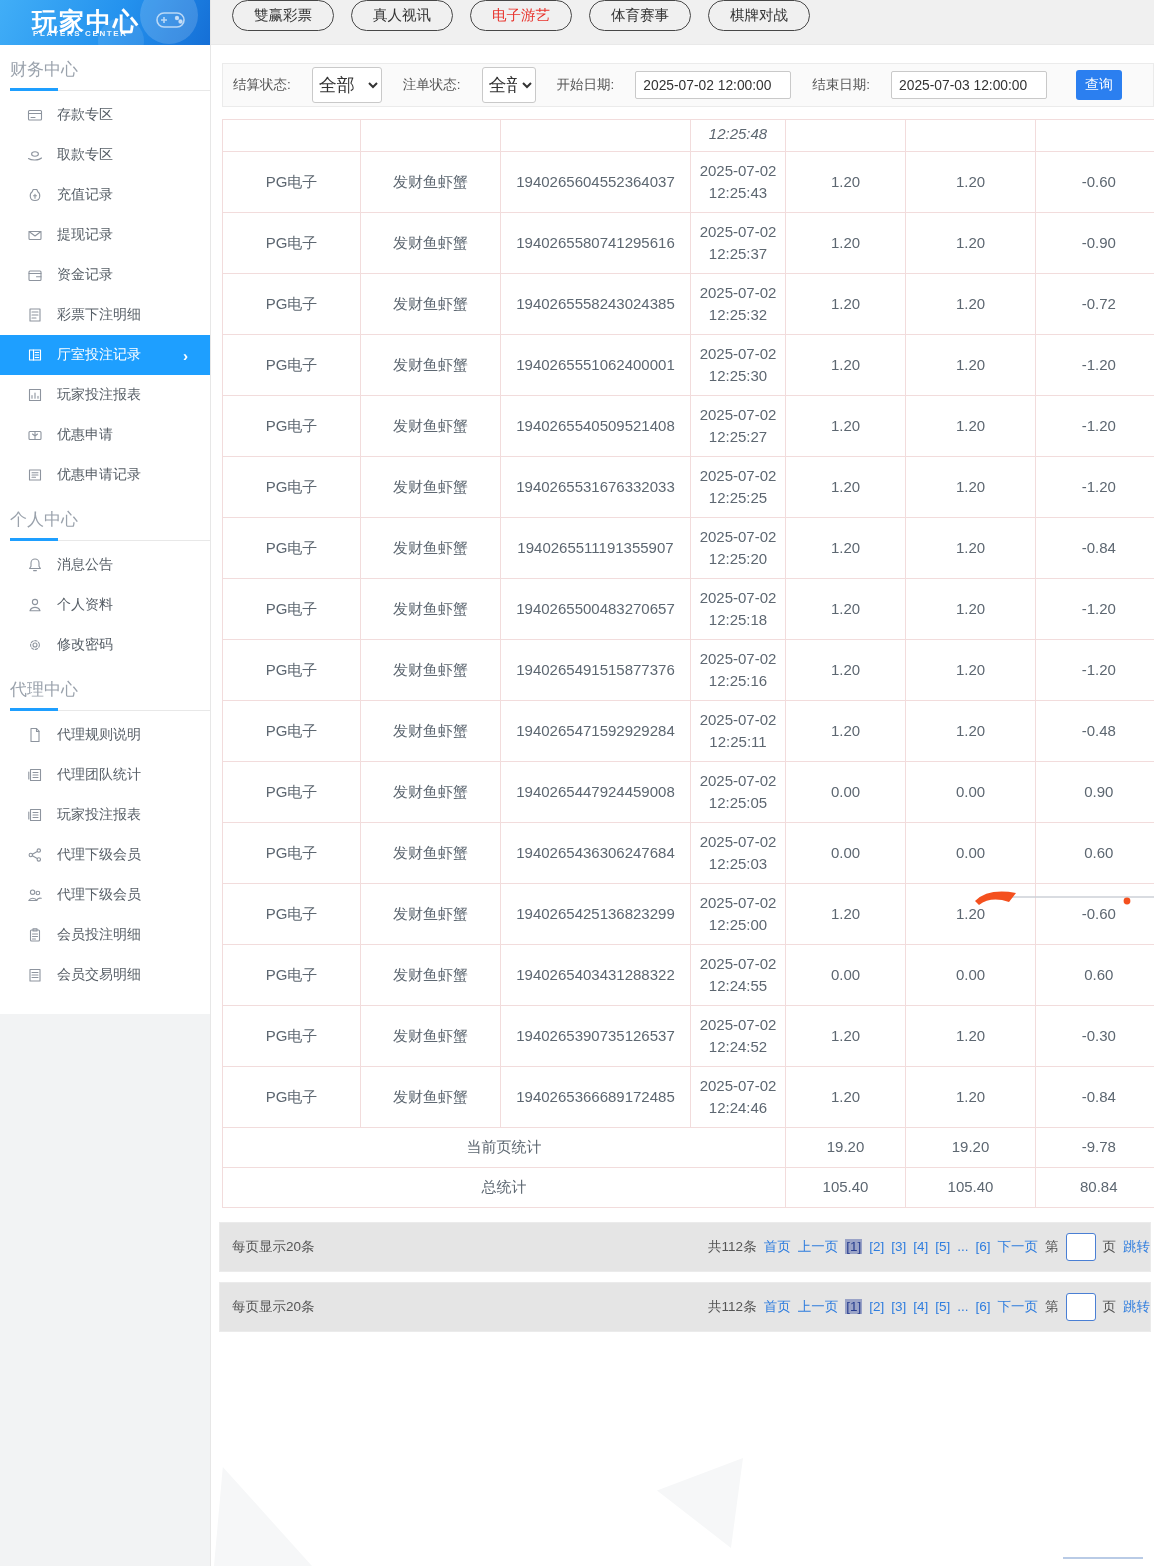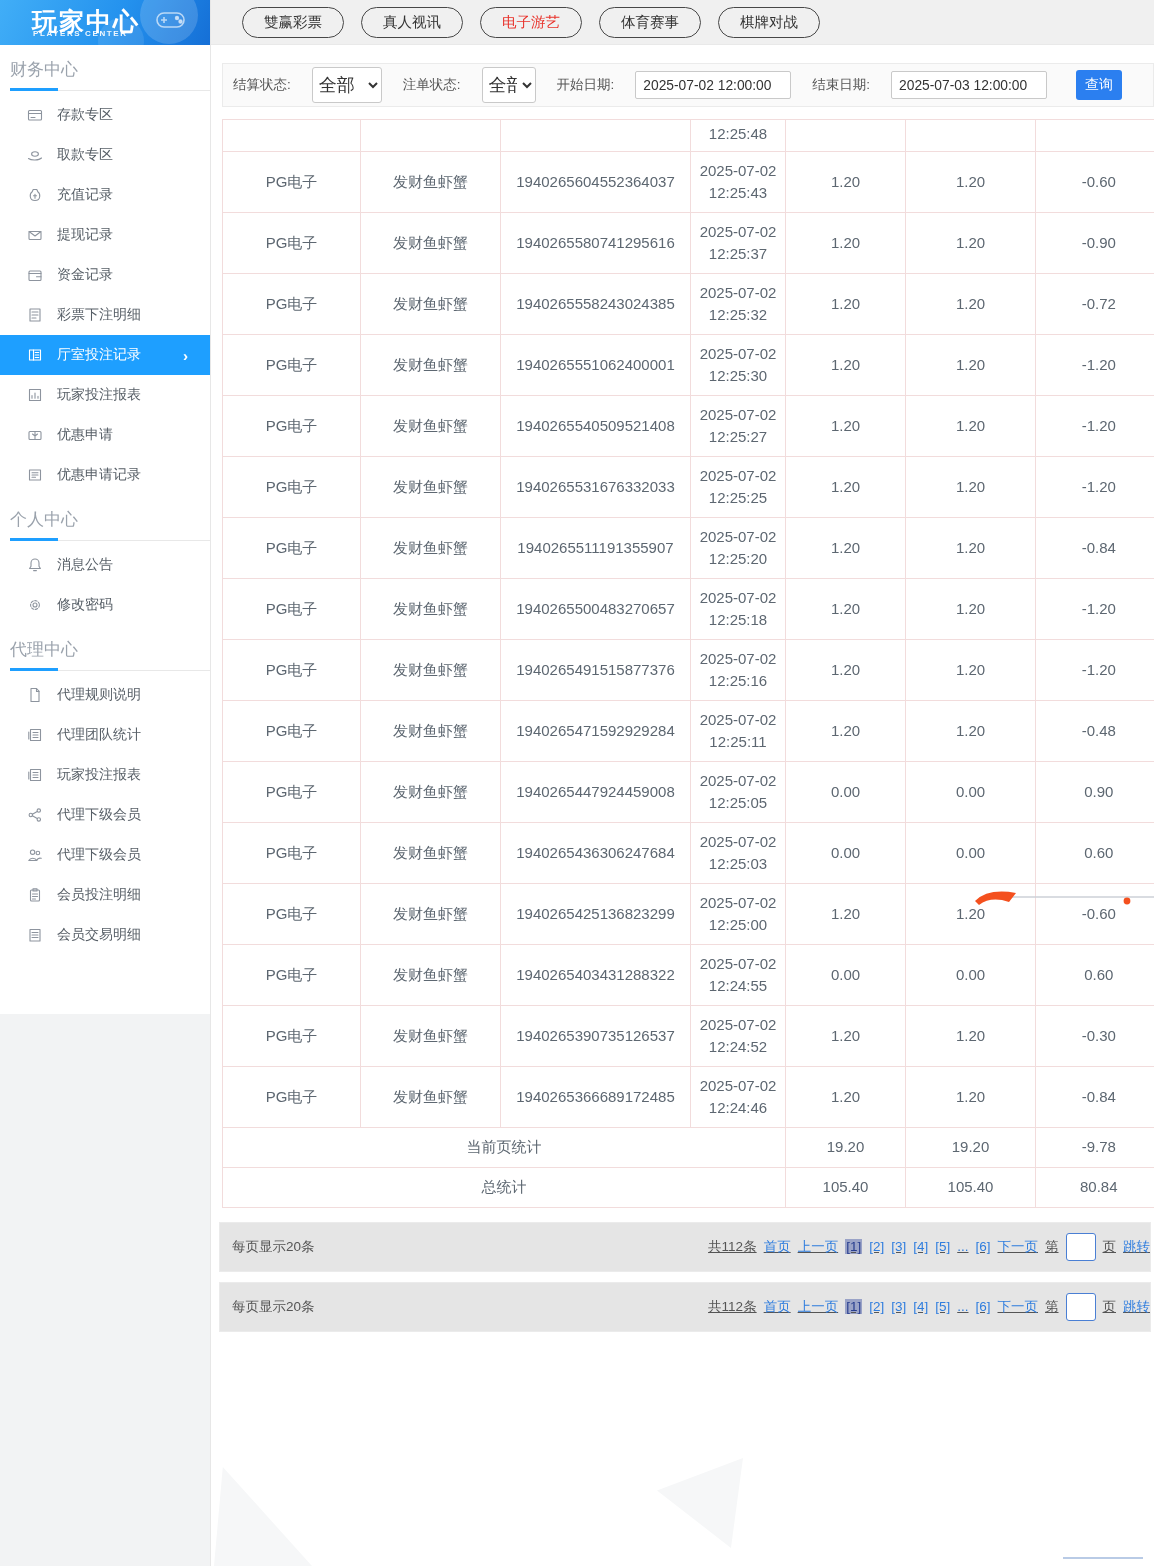--- a/index.html
+++ b/index.html
@@ -19,47 +19,47 @@
   .side-item{height:40px;display:flex;align-items:center;padding-left:27px;color:#565e66;font-size:14px;cursor:pointer;position:relative;}
   .side-item .icn{width:16px;height:16px;color:#8d949e;flex:0 0 16px;display:flex;align-items:center;}
   .side-item .lbl{margin-left:14px;}
   .side-item.active{background:#1e9fff;color:#fff;}
   .side-item.active .icn{color:#fff;}
   .side-item .chev{display:none;position:absolute;right:22px;font-size:15px;font-weight:bold;}
   .side-item.active .chev{display:block;color:#fff;}
   .sidebar-foot{position:absolute;left:0;bottom:0;width:210px;height:552px;background:#f2f3f4;}
 
   
-  .topbar{position:absolute;left:211px;top:0;width:943px;height:45px;background:#f0f0f0;border-bottom:1px solid #e9e9e9;box-sizing:border-box;display:flex;align-items:center;padding-left:31px;gap:17px;}
+  .topbar{position:absolute;left:211px;top:0;width:943px;height:45px;background:#f0f0f0;border-bottom:1px solid #e9e9e9;box-sizing:border-box;display:flex;align-items:flex-start;padding-left:21px;gap:17px;}
   .pill{height:31px;line-height:29px;border:1.6px solid #474747;border-radius:17px;padding:0 21px;font-size:14.5px;color:#333;background:transparent;box-sizing:border-box;cursor:pointer;white-space:nowrap;}
   .pill.active{color:#e8312a;}
 
   
   .content{position:absolute;left:211px;top:45px;width:943px;}
   .filterbar{margin:18px 0 0 11px;width:932px;height:44px;background:#fafafa;border:1px solid #ebebeb;box-sizing:border-box;display:flex;align-items:center;padding-left:10px;gap:21px;font-size:13.5px;color:#555;}
   .filterbar select{height:36px;border:1px solid #c9c9c9;border-radius:3px;background:#fff;font-size:18px;color:#333;padding:0 2px;font-family:inherit;}
   .sel-settle{width:70px;}
   .sel-order{width:54px;}
   .filterbar input[type=text]{height:24px;width:140px;border:1px solid #c9c9c9;border-radius:2px;font-size:13.8px;color:#333;padding:1px 7px;font-family:inherit;}
   .btn-query{margin-left:8px;width:46px;height:30px;background:#2b7ff0;color:#fff;border:none;border-radius:3px;font-size:14px;cursor:pointer;font-family:inherit;}
 
   
   .tbl-wrap{margin:12px 0 0 11px;width:932px;overflow:hidden;}
   table.bets{border-collapse:collapse;table-layout:fixed;width:939px;font-size:15px;color:#5d6771;}
   table.bets td{border:1px solid #f2dcdc;text-align:center;padding:6px 3px;box-sizing:border-box;line-height:1.45;overflow:hidden;}
   table.bets td:last-child{border-right:none;}
-  tr.partial td{height:31px;vertical-align:top;padding-top:3px;}
+  tr.partial td{height:31px;vertical-align:top;padding-top:3px;font-style:italic;}
   tr.data-row td{height:61px;}
   tr.stat-row td{height:40px;}
   .c1{width:138px;} .c2{width:140px;} .c3{width:190px;} .c4{width:95px;}
   .c5{width:120px;} .c6{width:130px;} .c7{width:126px;}
 
   
   .pager{margin:14px 0 0 8px;width:932px;height:50px;background:#e5e5e5;border:1px solid #ebebeb;box-sizing:border-box;display:flex;align-items:center;justify-content:space-between;padding:0 0 0 12px;font-size:13.5px;color:#555;}
-  .pager .right{display:flex;align-items:center;gap:7px;white-space:nowrap;text-decoration:underline;}
+  .pager .right{display:flex;align-items:center;gap:7px;white-space:nowrap;}
   .pager a{color:#2f7dde;text-decoration:none;cursor:pointer;}
   .pager .pg-cur{background:#9aa3c7;color:#273c8e;padding:0 1px;}
   .pager .jump-box{width:24px;height:24px;border:1px solid #4a7fd4;border-radius:3px;background:#fff;}
   .pager .total{color:#555;}
 
   
   .annot{position:absolute;left:972px;top:885px;width:186px;height:30px;pointer-events:none;}
   .tri1{position:absolute;left:214px;top:1467px;width:98px;height:99px;background:#f6f7f8;clip-path:polygon(9% 0,100% 100%,0 100%);}
   .tri2{position:absolute;left:657px;top:1458px;width:86px;height:90px;background:#f6f7f8;clip-path:polygon(100% 0,0 36%,86% 100%);}
   .accent-line{position:absolute;left:1063px;top:1557px;width:80px;height:2px;background:#b9cbe6;}
@@ -181,20 +181,29 @@
         <div class="side-sec-title">个人中心</div>
         <div class="sec-underline"></div>
         <div class="side-item">
           <span class="icn">
             <svg width="16" height="16" viewBox="0 0 16 16" fill="none" stroke="currentColor" stroke-width="1.1" stroke-linecap="round" stroke-linejoin="round">
               <path d="M8 2a4 4 0 0 1 4 4v3.2l1.4 2.3H2.6L4 9.2V6a4 4 0 0 1 4-4z"></path>
               <path d="M6.6 13.6h2.8"></path>
             </svg>
           </span>
           <span class="lbl">消息公告</span>
+        </div>
+        <div class="side-item">
+          <span class="icn">
+            <svg width="16" height="16" viewBox="0 0 16 16" fill="none" stroke="currentColor" stroke-width="1.1" stroke-linecap="round" stroke-linejoin="round">
+              <circle cx="8" cy="5" r="2.6"></circle>
+              <path d="M3 13.7a5.2 4.6 0 0 1 10 0z"></path>
+            </svg>
+          </span>
+          <span class="lbl">个人资料</span>
         </div>
         <div class="side-item">
           <span class="icn">
             <svg width="16" height="16" viewBox="0 0 16 16" fill="none" stroke="currentColor" stroke-width="1.1" stroke-linecap="round" stroke-linejoin="round">
               <circle cx="8" cy="8" r="2"></circle>
               <circle cx="8" cy="8" r="4.4" stroke-dasharray="2.4 1.6"></circle>
             </svg>
           </span>
           <span class="lbl">修改密码</span>
         </div>

